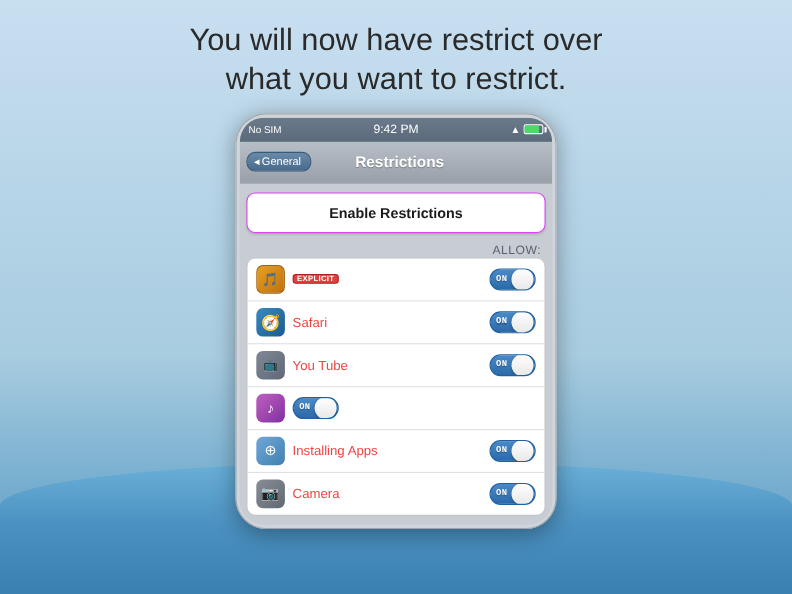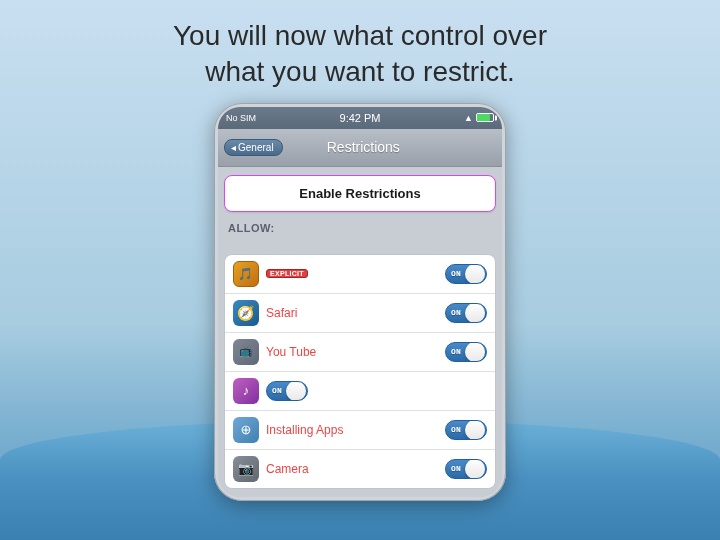--- a/index.html
+++ b/index.html
@@ -144,21 +144,21 @@
     }
 
     .back-chevron {
       font-size: 10px;
     }
 
     .nav-title {
       flex: 1;
       text-align: center;
       font-size: 14px;
-      font-weight: 400;
+      font-weight: 700;
       color: #fff;
       text-shadow: 0 1px 1px rgba(0,0,0,0.3);
     }
 
     
     .content {
       background: #c8cdd3;
       padding: 8px 6px;
     }
 
@@ -172,25 +172,26 @@
       font-size: 13px;
       font-weight: 600;
       color: #1a1a1a;
       margin-bottom: 10px;
       box-shadow: 0 1px 2px rgba(0,0,0,0.1);
     }
 
     
     .allow-label {
       font-size: 11px;
-      font-weight: 700;
+      font-weight: 400;
       color: #5a6070;
       text-transform: uppercase;
-      padding: 0 4px 20px;
+      padding: 0 4px 0;
       letter-spacing: 0.5px;
+      text-align: right;
     }
 
     
     .items-list {
       background: #fff;
       border-radius: 8px;
       overflow: hidden;
       border: 1px solid #c0c5cb;
     }
 
@@ -307,21 +308,21 @@
       right: 1px;
       box-shadow: 0 1px 3px rgba(0,0,0,0.3);
     }
   </style>
 </head>
 <body>
 
 <div class="wave-bottom"></div>
 
 <div class="main-title">
-  <span>You will now what control over</span><br>
+  <span>You will now have restrict over</span><br>
   <span>what you want to restrict.</span>
 </div>
 
 <div class="phone-container">
   <div class="iphone-frame">
     <div class="iphone-screen">
 
       <div class="status-bar">
         <span class="status-left">No SIM</span>
         <span class="status-center">9:42 PM</span>

